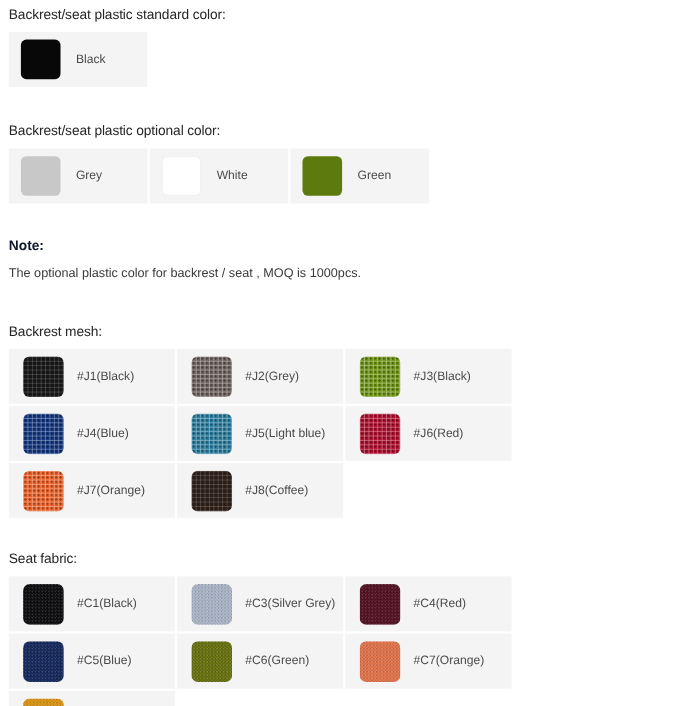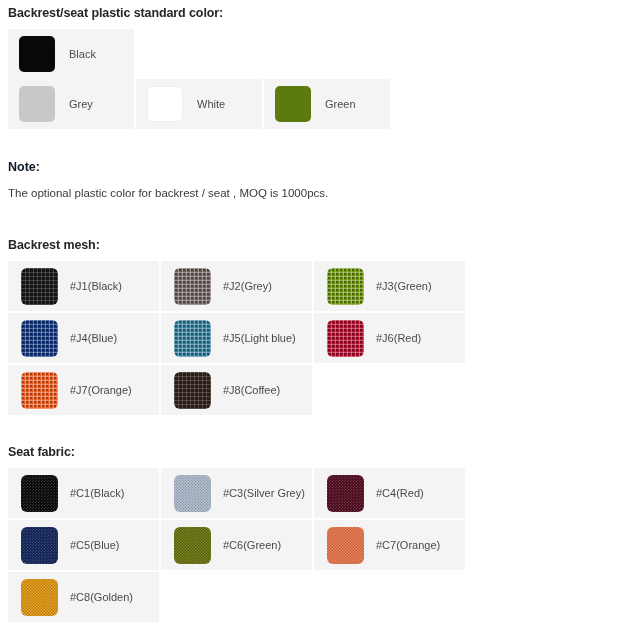--- a/index.html
+++ b/index.html
@@ -10,21 +10,21 @@
   body {
     width: 617px; height: 642px;
     font-family: "Liberation Sans", sans-serif;
     color: #333333;
     overflow: hidden;
   }
   .page { padding: 0 8px; }
 
   .section-title {
     font-size: 12.5px;
-    font-weight: bold;
+    font-weight: normal;
     color: #262626;
     letter-spacing: -0.1px;
   }
   .title-t1 { padding-top: 6px; }
   .note-title { font-size: 12.5px; font-weight: bold; color: #0f172a; }
   .note-body  { font-size: 11.5px; color: #3a3a3a; }
 
   
   .row {
     display: flex;
@@ -102,20 +102,21 @@
 <div class="page">
 
   <div class="section-title title-t1" style="margin-bottom:9px;">Backrest/seat plastic standard color:</div>
   <div class="row row-plastic" id="row-standard">
       <div class="card">
         <div class="sw" style="background-color: rgb(8, 8, 8);"></div>
         <div class="card-label">Black</div>
       </div>
     </div>
 
+  <div class="section-title" style="margin-top:33px;margin-bottom:9px;">Backrest/seat plastic optional color:</div>
   <div class="row row-plastic" id="row-optional">
       <div class="card">
         <div class="sw" style="background-color: rgb(200, 200, 200);"></div>
         <div class="card-label">Grey</div>
       </div>
       <div class="card">
         <div class="sw sw-white" style="background-color: rgb(255, 255, 255);"></div>
         <div class="card-label">White</div>
       </div>
       <div class="card">
@@ -132,21 +133,21 @@
       <div class="card">
         <div class="sw mesh-dark" style="background-color: rgb(21, 21, 21);"></div>
         <div class="card-label">#J1(Black)</div>
       </div>
       <div class="card">
         <div class="sw mesh" style="background-color: rgb(110, 98, 95);"></div>
         <div class="card-label">#J2(Grey)</div>
       </div>
       <div class="card">
         <div class="sw mesh" style="background-color: rgb(111, 148, 22);"></div>
-        <div class="card-label">#J3(Green)</div>
+        <div class="card-label">#J3(Black)</div>
       </div>
       <div class="card">
         <div class="sw mesh" style="background-color: rgb(20, 55, 126);"></div>
         <div class="card-label">#J4(Blue)</div>
       </div>
       <div class="card">
         <div class="sw mesh" style="background-color: rgb(44, 125, 158);"></div>
         <div class="card-label">#J5(Light blue)</div>
       </div>
       <div class="card">

